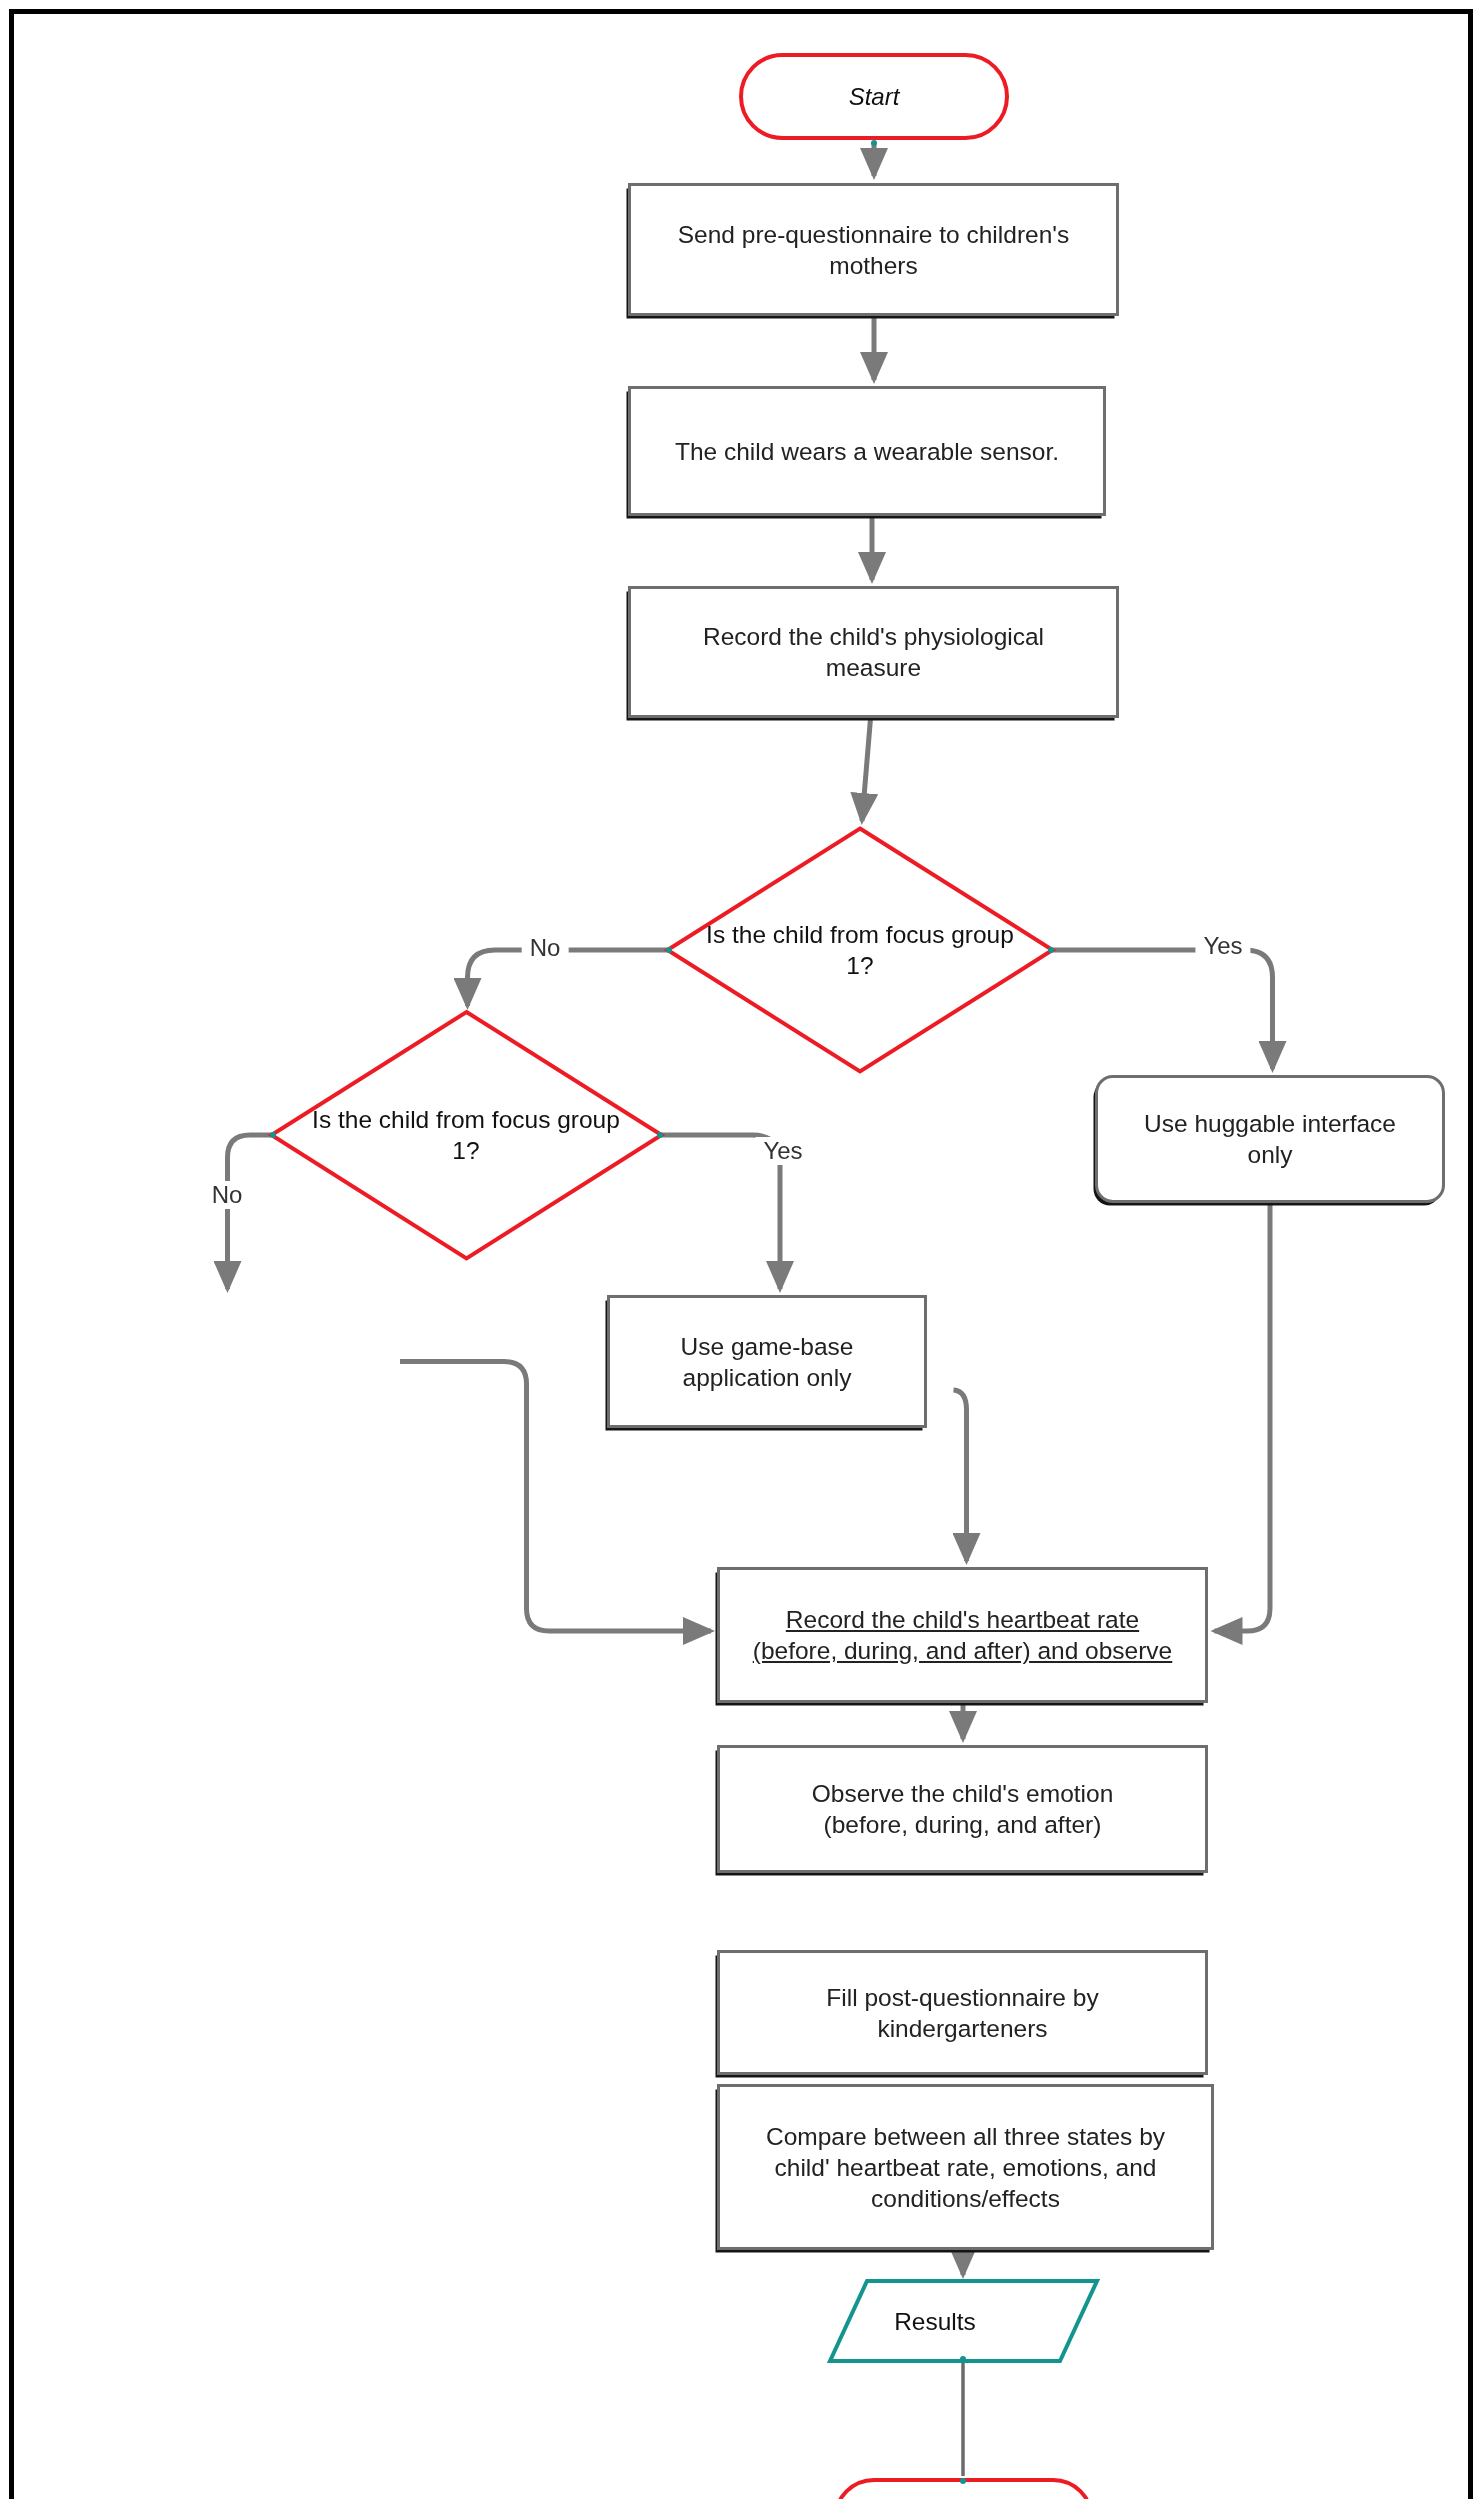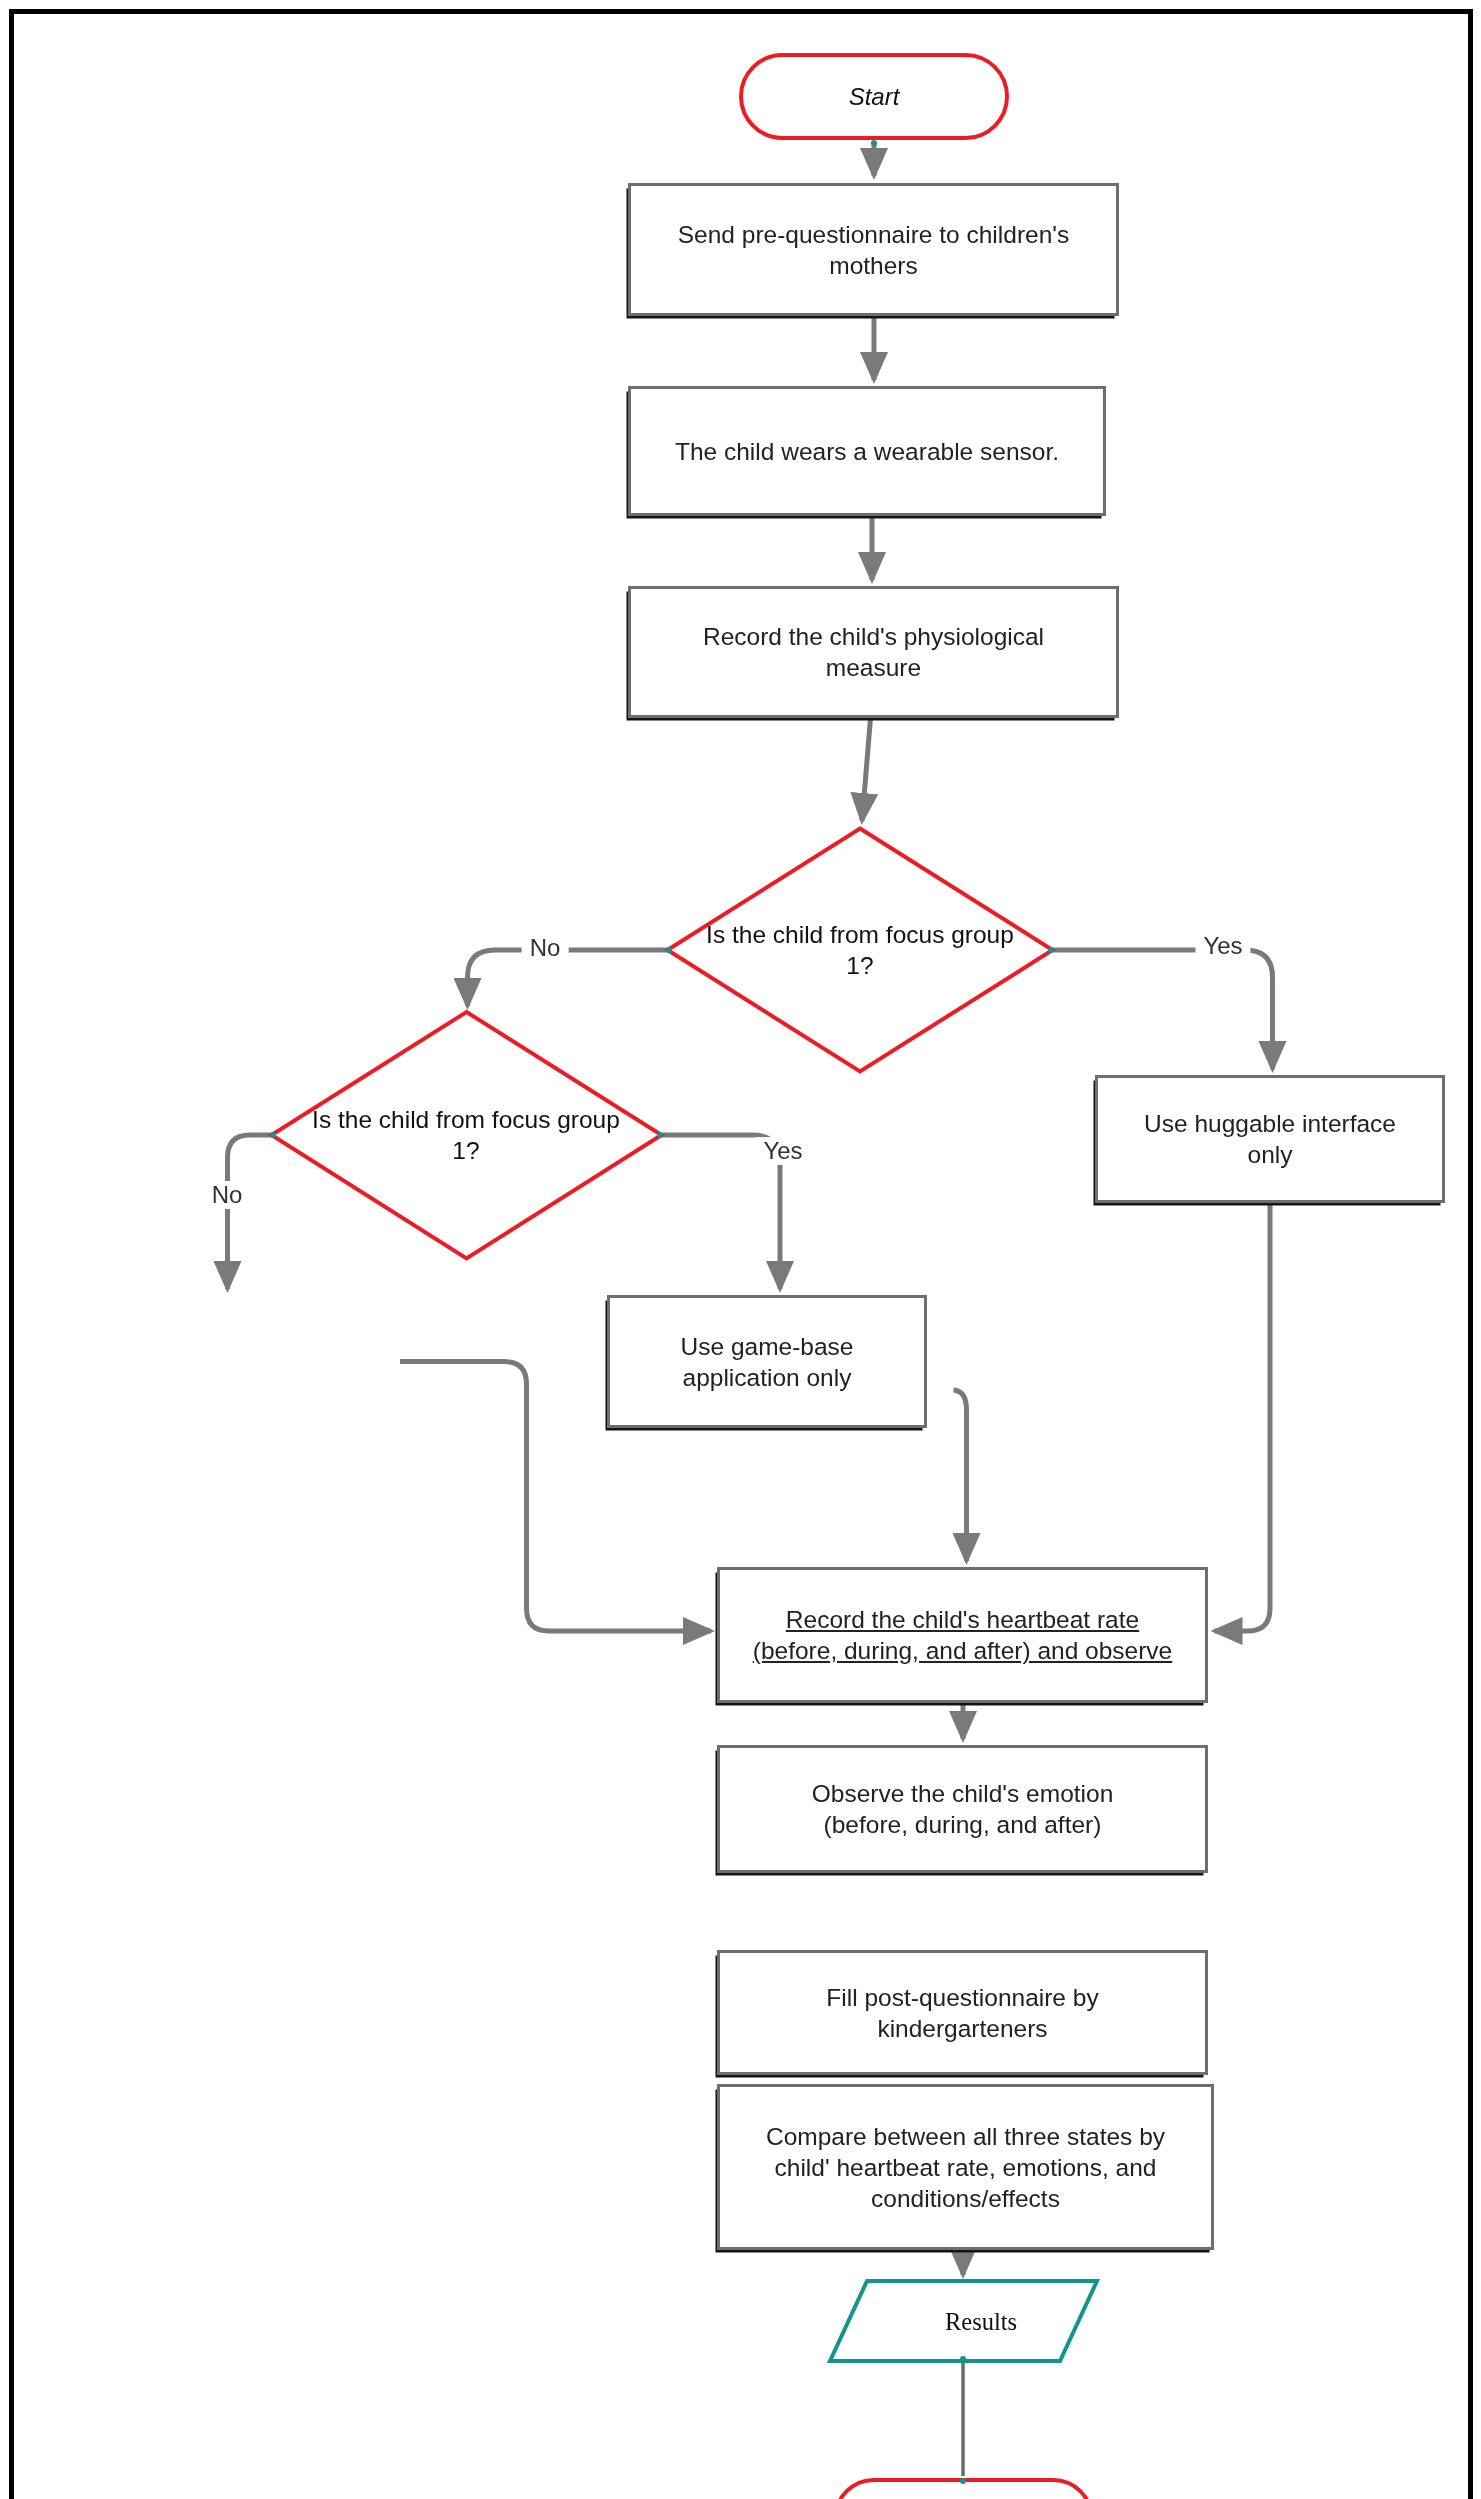--- a/index.html
+++ b/index.html
@@ -61,21 +61,21 @@
 
   <div class="node process" style="left:628px;top:183px;width:491px;height:133px;padding:0 22.5px;">
     <span>Send pre-questionnaire to children's mothers</span>
   </div>
   <div class="node process" style="left:628px;top:386px;width:478px;height:130px;padding:0 35px;">
     <span>The child wears a wearable sensor.</span>
   </div>
   <div class="node process" style="left:628px;top:586px;width:491px;height:132px;padding:0 27.5px;">
     <span>Record the child's physiological measure</span>
   </div>
-  <div class="node process" style="left:1095px;top:1075px;width:350px;height:128px;padding:0 27.5px;">
+  <div class="node process" style="left:1095px;top:1075px;width:350px;height:128px;padding:0 27.5px;border-radius:18px;">
     <span>Use huggable interface only</span>
   </div>
   <div class="node process" style="left:607px;top:1295px;width:320px;height:133px;padding:0 30px;">
     <span>Use game-base application only</span>
   </div>
   <div class="node process" style="left:717px;top:1567px;width:491px;height:136px;padding:0 22.5px;text-decoration:underline;">
     <span>Record the child's heartbeat rate (before, during, and after)  and observe</span>
   </div>
   <div class="node process" style="left:717px;top:1745px;width:491px;height:128px;padding:0 50px;">
     <span>Observe the child's emotion (before, during, and after)</span>
@@ -86,21 +86,21 @@
   <div class="node process" style="left:717px;top:2084px;width:497px;height:166px;padding:0 42px;">
     <span>Compare between all three states by child' heartbeat rate, emotions, and conditions/effects</span>
   </div>
 
   <div class="dtext" style="left:700px;top:828px;width:320px;height:243px;">
     <span>Is the child from focus group 1?</span>
   </div>
   <div class="dtext" style="left:306px;top:1012px;width:320px;height:246px;">
     <span>Is the child from focus group 1?</span>
   </div>
-  <div class="dtext" style="left:866px;top:2281px;width:230px;height:80px;font-family:Liberation Serif, serif;">
+  <div class="dtext" style="left:820px;top:2281px;width:230px;height:80px;">
     <span>Results</span>
   </div>
 
   <span class="edge-label" style="left:545px;top:948px;">No</span>
   <span class="edge-label" style="left:1223px;top:946px;">Yes</span>
   <span class="edge-label" style="left:227px;top:1195px;">No</span>
   <span class="edge-label" style="left:783px;top:1151px;">Yes</span>
 
   <span class="dot" style="left:874px;top:143px;"></span>
   <span class="dot" style="left:669px;top:950px;"></span>

